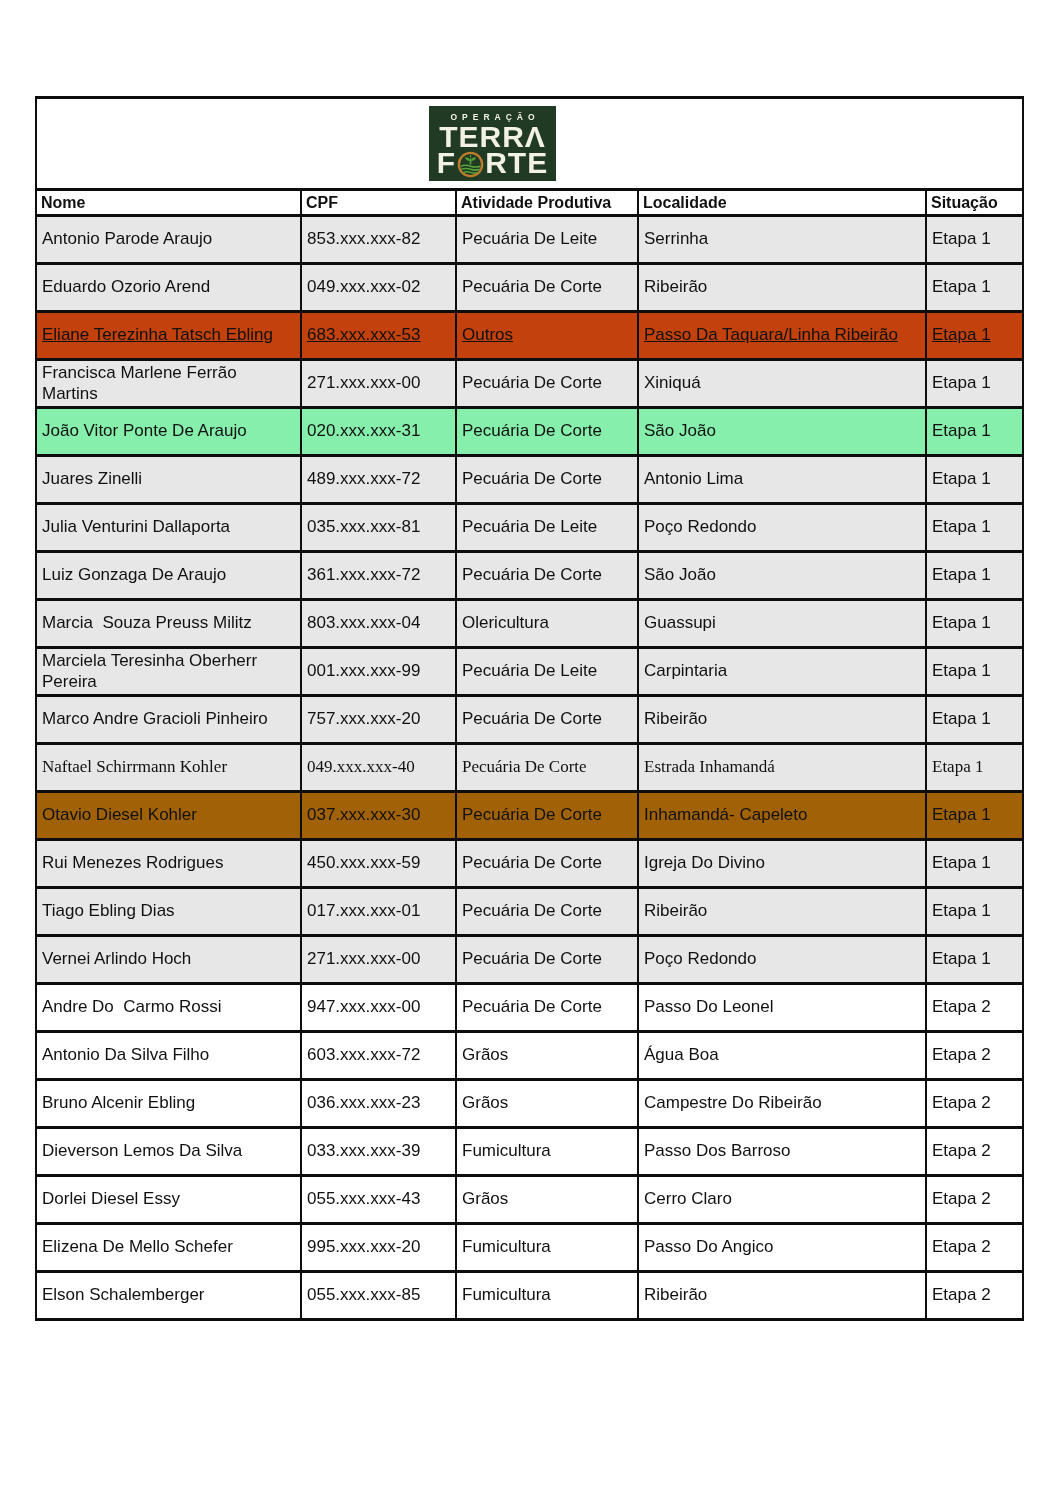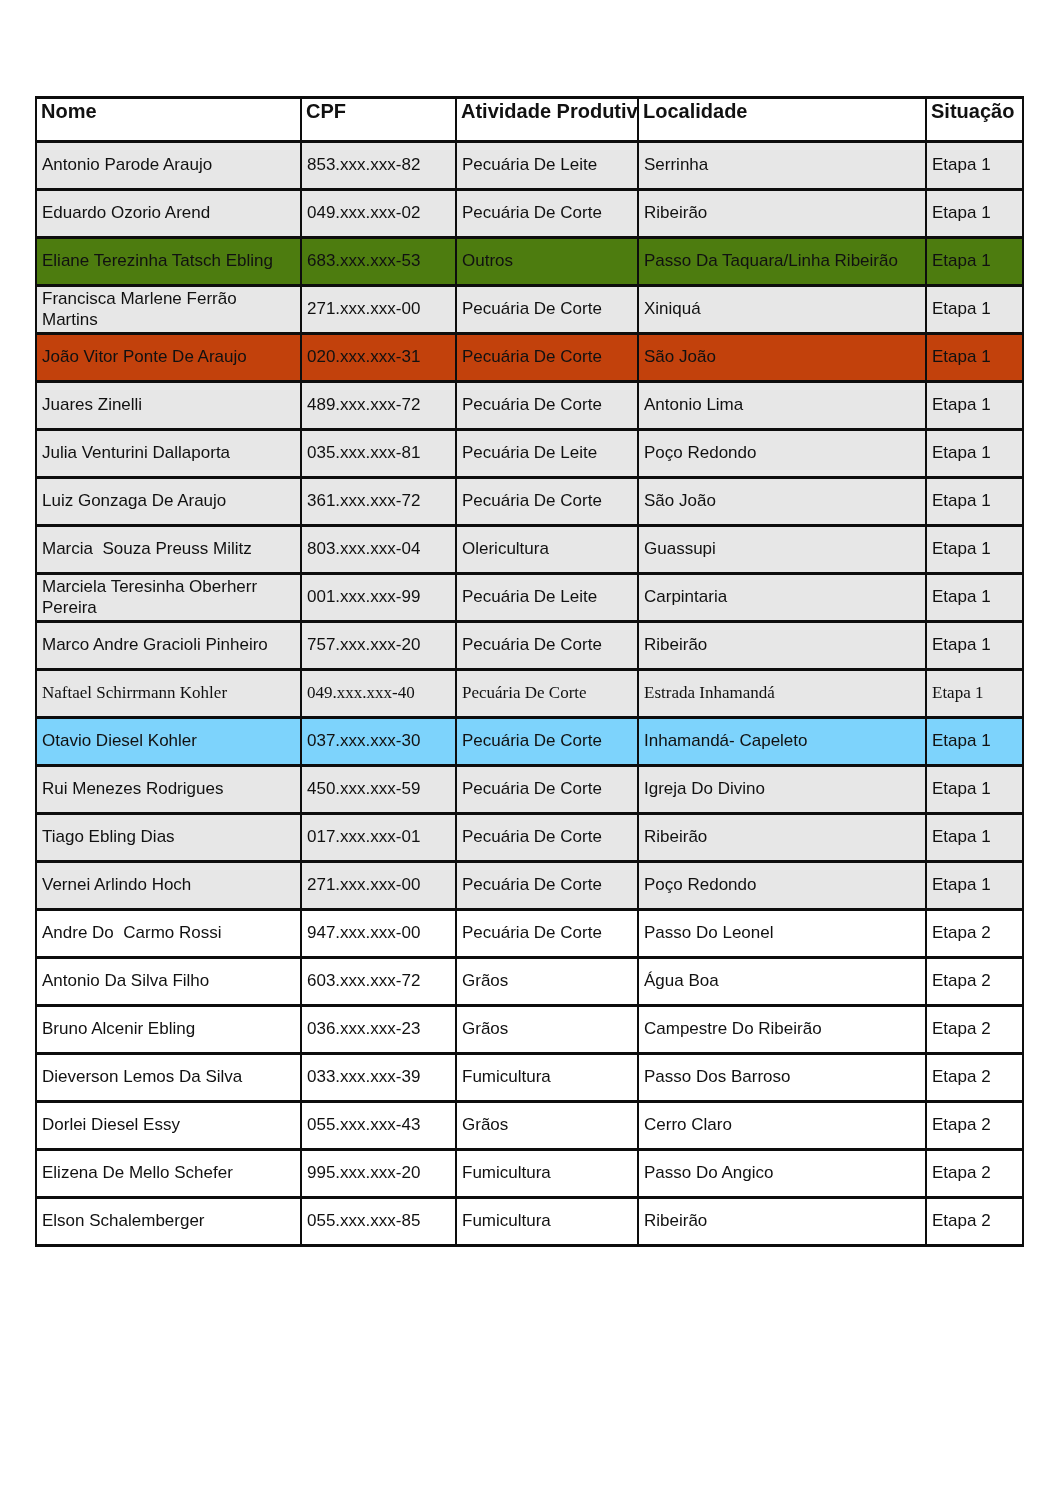--- a/index.html
+++ b/index.html
@@ -15,22 +15,22 @@
     border-collapse:collapse;table-layout:fixed;
     background:#fff;
   }
   table.main td, table.main th{
     border-left:2px solid #0d0d0d;border-right:2px solid #0d0d0d;
     border-top:3px solid #0d0d0d;border-bottom:3px solid #0d0d0d;
     overflow:hidden;
   }
   td.logo-cell{height:87px;text-align:center;vertical-align:middle;background:#fff;}
   tr.hdr th{
-    height:21px;font-size:20px;font-weight:bold;text-align:left;
-    padding:1px 3px 17px 4px;background:#fff;vertical-align:middle;
+    height:21px;font-size:16px;font-weight:bold;text-align:left;
+    padding:1px 3px 1px 4px;background:#fff;vertical-align:middle;
     white-space:nowrap;
   }
   tbody.rows td{
     height:43px;font-size:17px;vertical-align:middle;
     padding:1px 3px 1px 5px;line-height:1.18;
     white-space:pre-wrap;word-wrap:break-word;
   }
 
   
   .logo{
@@ -60,20 +60,42 @@
 <div class="page">
   <table class="main">
     <colgroup>
       <col style="width:265px">
         <col style="width:155px">
         <col style="width:182px">
         <col style="width:288px">
         <col style="width:97px">
     </colgroup>
     <thead>
+      <tr>
+        <td class="logo-cell" colspan="5">
+          <div class="logo" id="logo-box" style="background: rgb(32, 58, 35); color: rgb(243, 241, 230);">
+            <div class="logo-op">OPERAÇÃO</div>
+            <div class="logo-terra">TERRΛ</div>
+            <div class="logo-forte">
+              <span>F</span>
+              <svg class="emblem" viewBox="0 0 26 26">
+                <circle cx="13" cy="13" r="11.2" fill="none" stroke="#bd7b2e" stroke-width="2.3"></circle>
+                <path d="M13 13 V7.2" stroke="#55a33d" stroke-width="1.6" fill="none"></path>
+                <path d="M12.6 9.6 C9.9 9.6 8.3 8.1 7.8 5.9 C10.8 5.9 12.4 7.4 12.6 9.6 Z" fill="#55a33d"></path>
+                <path d="M13.4 9.6 C16.1 9.6 17.7 8.1 18.2 5.9 C15.2 5.9 13.6 7.4 13.4 9.6 Z" fill="#55a33d"></path>
+                <path d="M13 6.8 C12.1 5.6 12.1 4.4 13 3.4 C13.9 4.4 13.9 5.6 13 6.8 Z" fill="#55a33d"></path>
+                <path d="M3.6 14.6 Q8 13 13 14.6 T22.4 14.6" stroke="#55a33d" stroke-width="1.5" fill="none"></path>
+                <path d="M4.2 17.6 Q8.5 16 13 17.6 T21.8 17.6" stroke="#55a33d" stroke-width="1.5" fill="none"></path>
+                <path d="M6.2 20.6 Q9.5 19.2 13 20.6 T19.8 20.6" stroke="#55a33d" stroke-width="1.5" fill="none"></path>
+              </svg>
+              <span>RTE</span>
+            </div>
+          </div>
+        </td>
+      </tr>
       <tr class="hdr">
         <th>Nome</th>
         <th>CPF</th>
         <th>Atividade Produtiva</th>
         <th>Localidade</th>
         <th>Situação</th>
       </tr>
     </thead>
     <tbody class="rows" id="rows-body">
         <tr style="background: rgb(231, 231, 231);">
@@ -83,35 +105,35 @@
           <td>Serrinha</td>
           <td>Etapa 1</td>
         </tr>
         <tr style="background: rgb(231, 231, 231);">
           <td>Eduardo Ozorio Arend</td>
           <td>049.xxx.xxx-02</td>
           <td>Pecuária De Corte</td>
           <td>Ribeirão</td>
           <td>Etapa 1</td>
         </tr>
-        <tr style="background: #4d7c0f;">
+        <tr style="background: #c2410c; text-decoration: underline;">
           <td>Eliane Terezinha Tatsch Ebling</td>
           <td>683.xxx.xxx-53</td>
           <td>Outros</td>
           <td>Passo Da Taquara/Linha Ribeirão</td>
           <td>Etapa 1</td>
         </tr>
         <tr style="background: rgb(231, 231, 231);">
           <td>Francisca Marlene Ferrão Martins</td>
           <td>271.xxx.xxx-00</td>
           <td>Pecuária De Corte</td>
           <td>Xiniquá</td>
           <td>Etapa 1</td>
         </tr>
-        <tr style="background: #c2410c; margin-left: 47px;">
+        <tr style="background: #86efac; margin-left: 47px;">
           <td>João Vitor Ponte De Araujo</td>
           <td>020.xxx.xxx-31</td>
           <td>Pecuária De Corte</td>
           <td>São João</td>
           <td>Etapa 1</td>
         </tr>
         <tr style="background: rgb(231, 231, 231);">
           <td>Juares Zinelli</td>
           <td>489.xxx.xxx-72</td>
           <td>Pecuária De Corte</td>
@@ -153,21 +175,21 @@
           <td>Ribeirão</td>
           <td>Etapa 1</td>
         </tr>
         <tr style="background: rgb(231, 231, 231); font-family: Liberation Serif, serif;">
           <td>Naftael Schirrmann Kohler</td>
           <td>049.xxx.xxx-40</td>
           <td>Pecuária De Corte</td>
           <td>Estrada Inhamandá</td>
           <td>Etapa 1</td>
         </tr>
-        <tr style="background: #7dd3fc;">
+        <tr style="background: #a16207;">
           <td>Otavio Diesel Kohler</td>
           <td>037.xxx.xxx-30</td>
           <td>Pecuária De Corte</td>
           <td>Inhamandá- Capeleto</td>
           <td>Etapa 1</td>
         </tr>
         <tr style="background: rgb(231, 231, 231);">
           <td>Rui Menezes Rodrigues</td>
           <td>450.xxx.xxx-59</td>
           <td>Pecuária De Corte</td>

